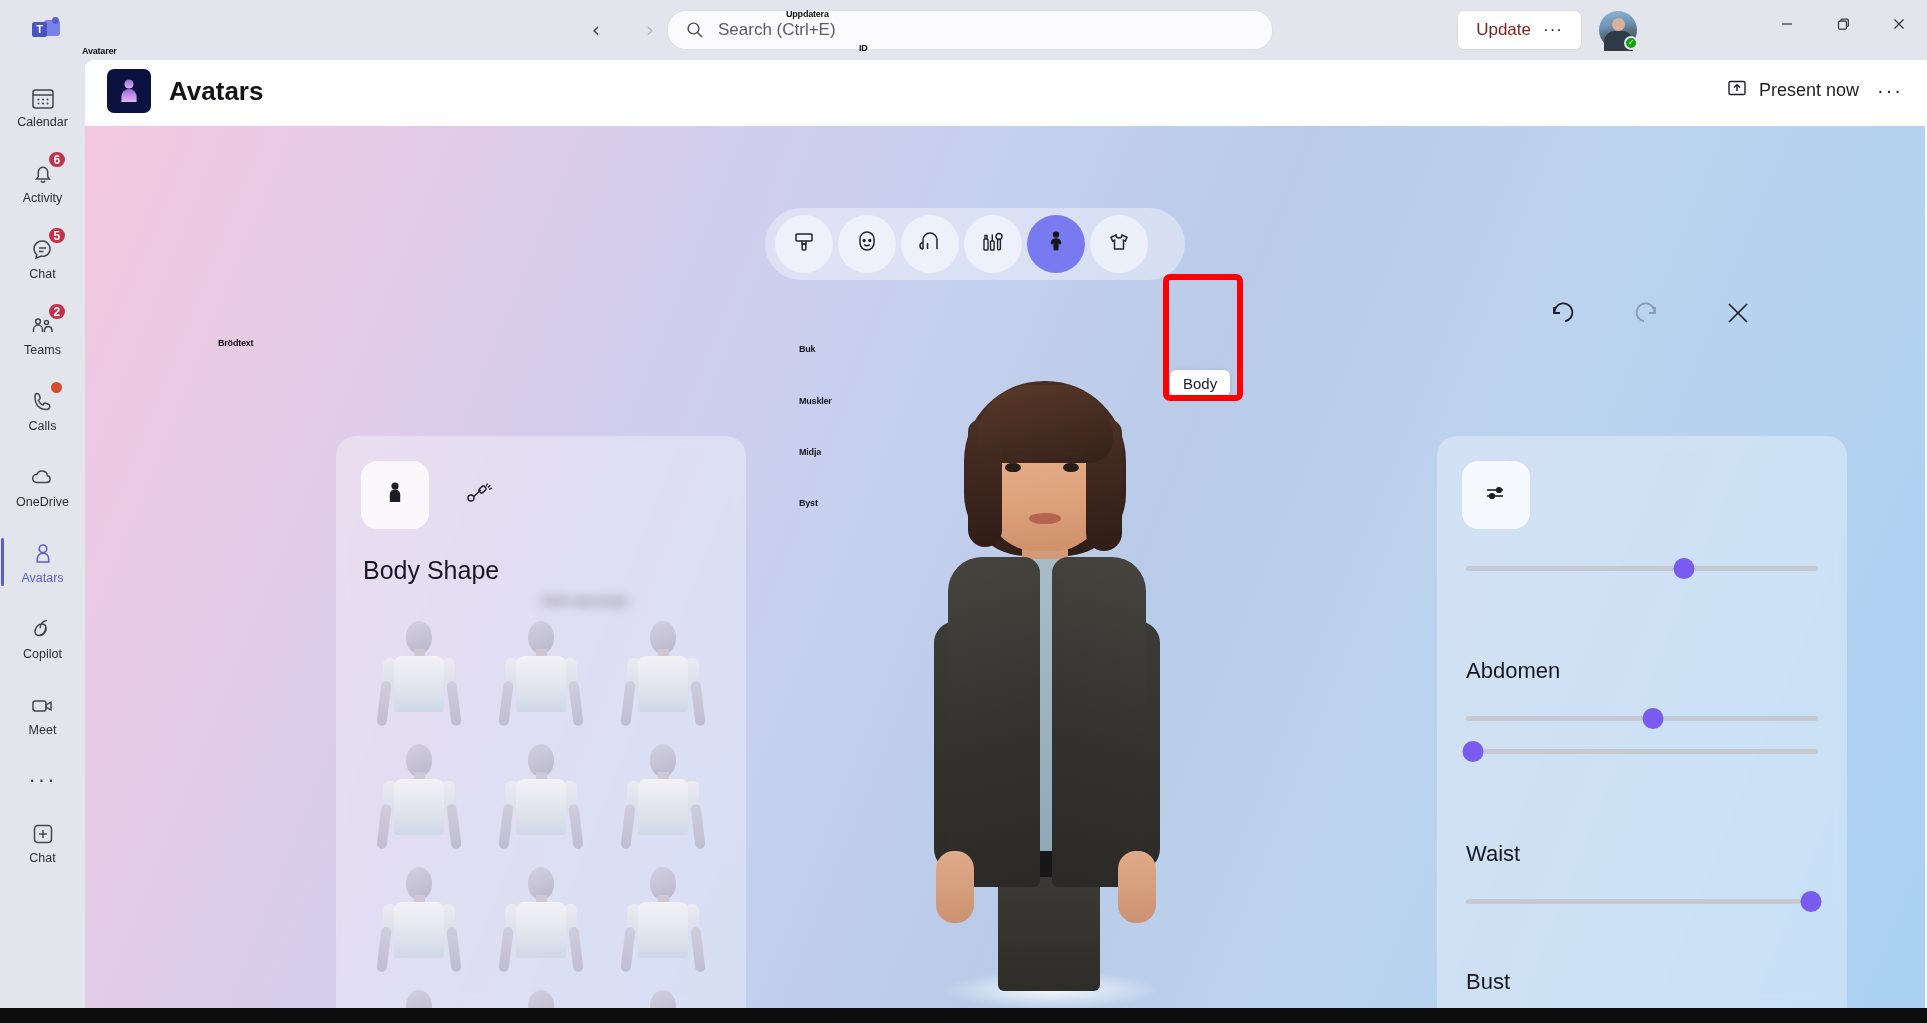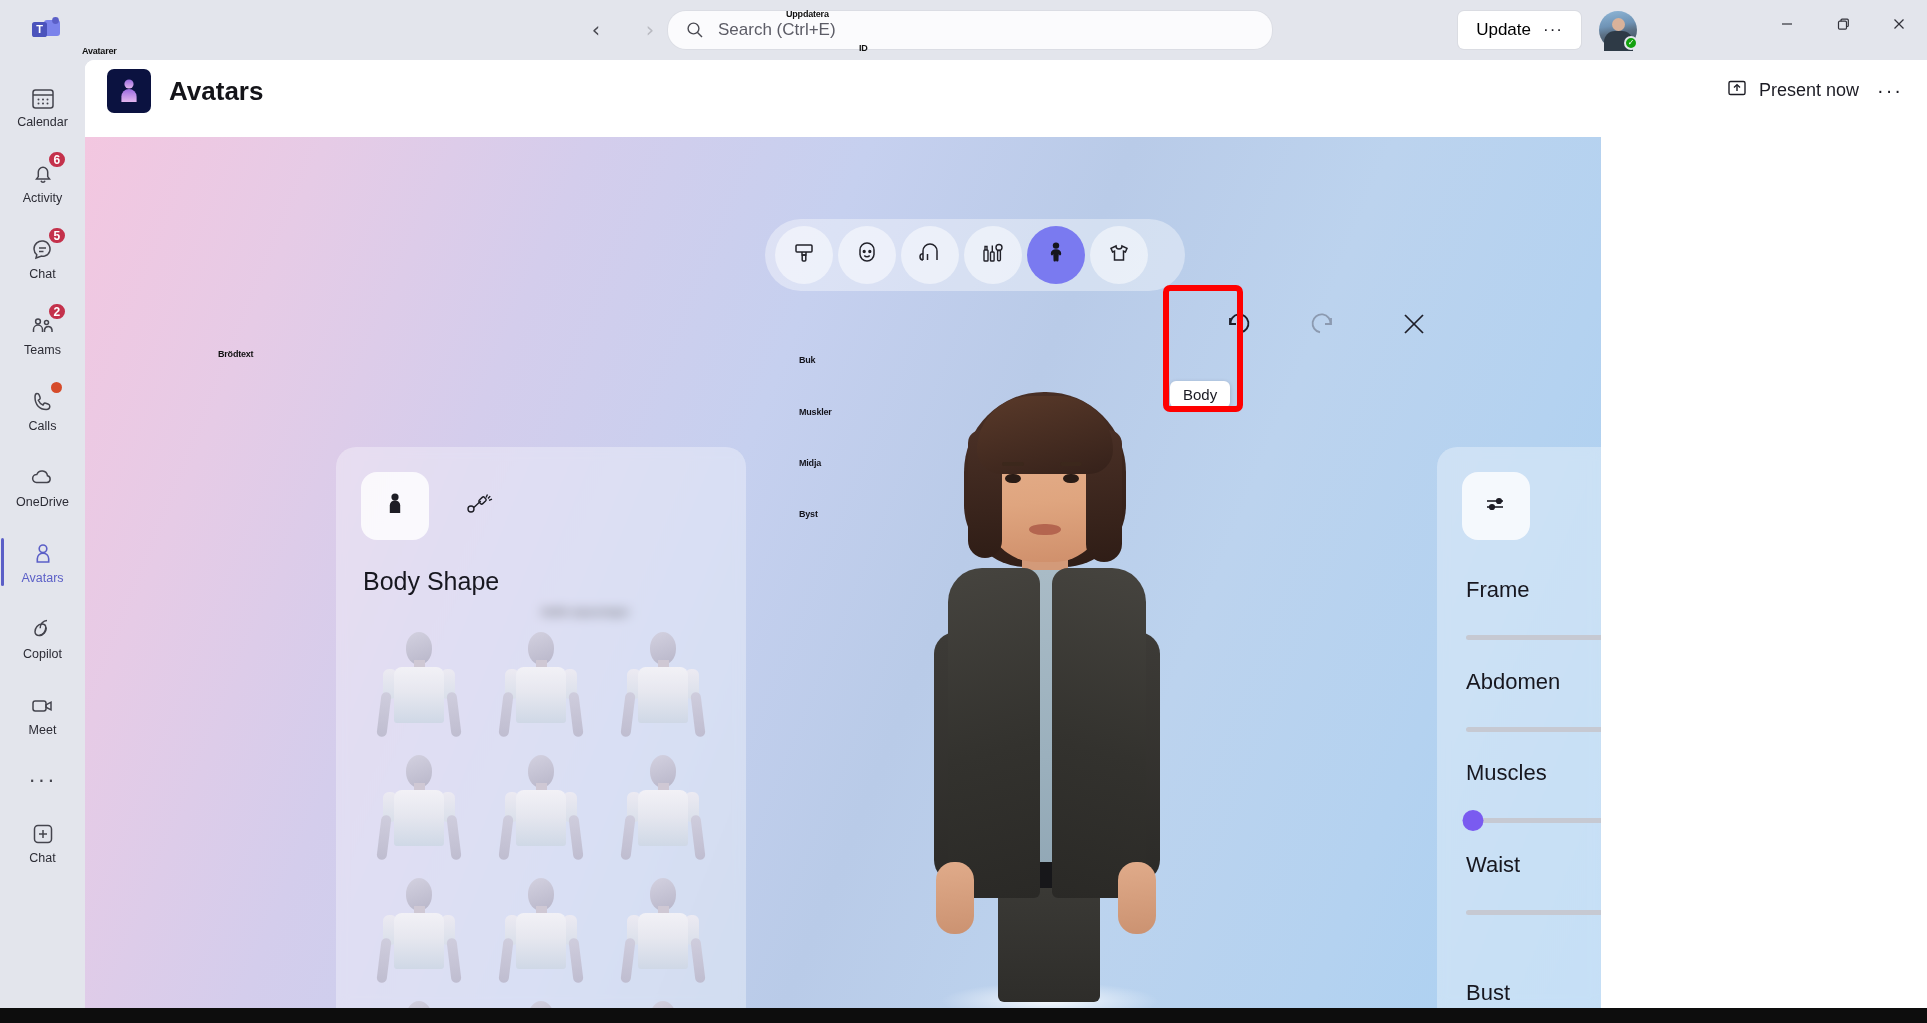--- a/index.html
+++ b/index.html
@@ -59,21 +59,21 @@
   .anno-mid { font-size: 9px; color: #14141c; padding-left: 27px; }
 
   .update-btn {
     position: absolute; right: 346px; top: 11px;
     height: 38px; min-width: 120px;
     background: #ffffff; border-radius: 6px;
     display: flex; align-items: center; justify-content: center; gap: 12px;
     padding: 0 18px; cursor: pointer;
     box-shadow: 0 0 0 1px rgba(0,0,0,0.04);
   }
-  .update-btn .lbl { font-size: 17px; color: #000000; }
+  .update-btn .lbl { font-size: 17px; color: #7f1d1d; }
   .update-btn .dots { font-size: 17px; color: #1b1b23; letter-spacing: 1px; }
 
   .avatar-pic {
     position: absolute; right: 290px; top: 11px;
     width: 38px; height: 38px; border-radius: 50%;
     background: linear-gradient(170deg,#8fb7d8 0%,#6f93b5 38%,#5c7186 55%,#33404d 100%);
     cursor: pointer;
   }
   .avatar-pic .head {
     position:absolute; left:13px; top:7px; width:13px; height:13px; border-radius:50%;
@@ -150,21 +150,21 @@
     display: flex; align-items: center; gap: 11px; cursor: pointer;
   }
   .present-now .lbl { font-size: 18px; color: #1c1c24; }
   .hdr-more {
     position: absolute; right: 24px; top: 19px; font-size: 20px;
     color: #1c1c24; letter-spacing: 2px; cursor: pointer;
   }
 
   
   .canvas {
-    position: absolute; left: 0; top: 77px; width: 1516px; height: 886px;
+    position: absolute; left: 0; top: 66px; width: 1840px; height: 886px;
     background:
       linear-gradient(112deg,
         #f3c7e0 0%, #e6cbe6 13%, #d4cdec 27%,
         #c6d0ef 42%, #b9cbe8 56%, #bcd3ee 70%,
         #b4d2f0 84%, #a9d0f2 100%);
     overflow: hidden;
   }
 
   
   .cat-bar {
@@ -790,35 +790,33 @@
             <svg width="26" height="24" viewBox="0 0 26 24" fill="none" stroke="#1d1d25" stroke-width="1.6">
               <line x1="4" y1="9" x2="20" y2="9"></line>
                 <circle cx="16" cy="9" r="2.3" fill="#1d1d25"></circle>
               <line x1="4" y1="15" x2="20" y2="15"></line>
                 <circle cx="9" cy="15" r="2.3" fill="#1d1d25"></circle>
             </svg>
           </span>
         </div>
 
         <div class="slider-group" style="top:130px;">
-          <div class="slider-label">Frame</div>
           <div class="slider-track">
             <div class="slider-thumb" style="left:62%;"></div>
           </div>
         </div>
 
         <div class="slider-group" style="top:222px;">
           <div class="slider-label">Abdomen</div>
           <div class="slider-track">
             <div class="slider-thumb" style="left:53%;"></div>
           </div>
         </div>
 
         <div class="slider-group" style="top:313px;">
-          <div class="slider-label">Muscles</div>
           <div class="slider-track">
             <div class="slider-thumb" style="left:2%;"></div>
           </div>
         </div>
 
         <div class="slider-group" style="top:405px;">
           <div class="slider-label">Waist</div>
           <div class="slider-track">
             <div class="slider-thumb" style="left:98%;"></div>
           </div>

